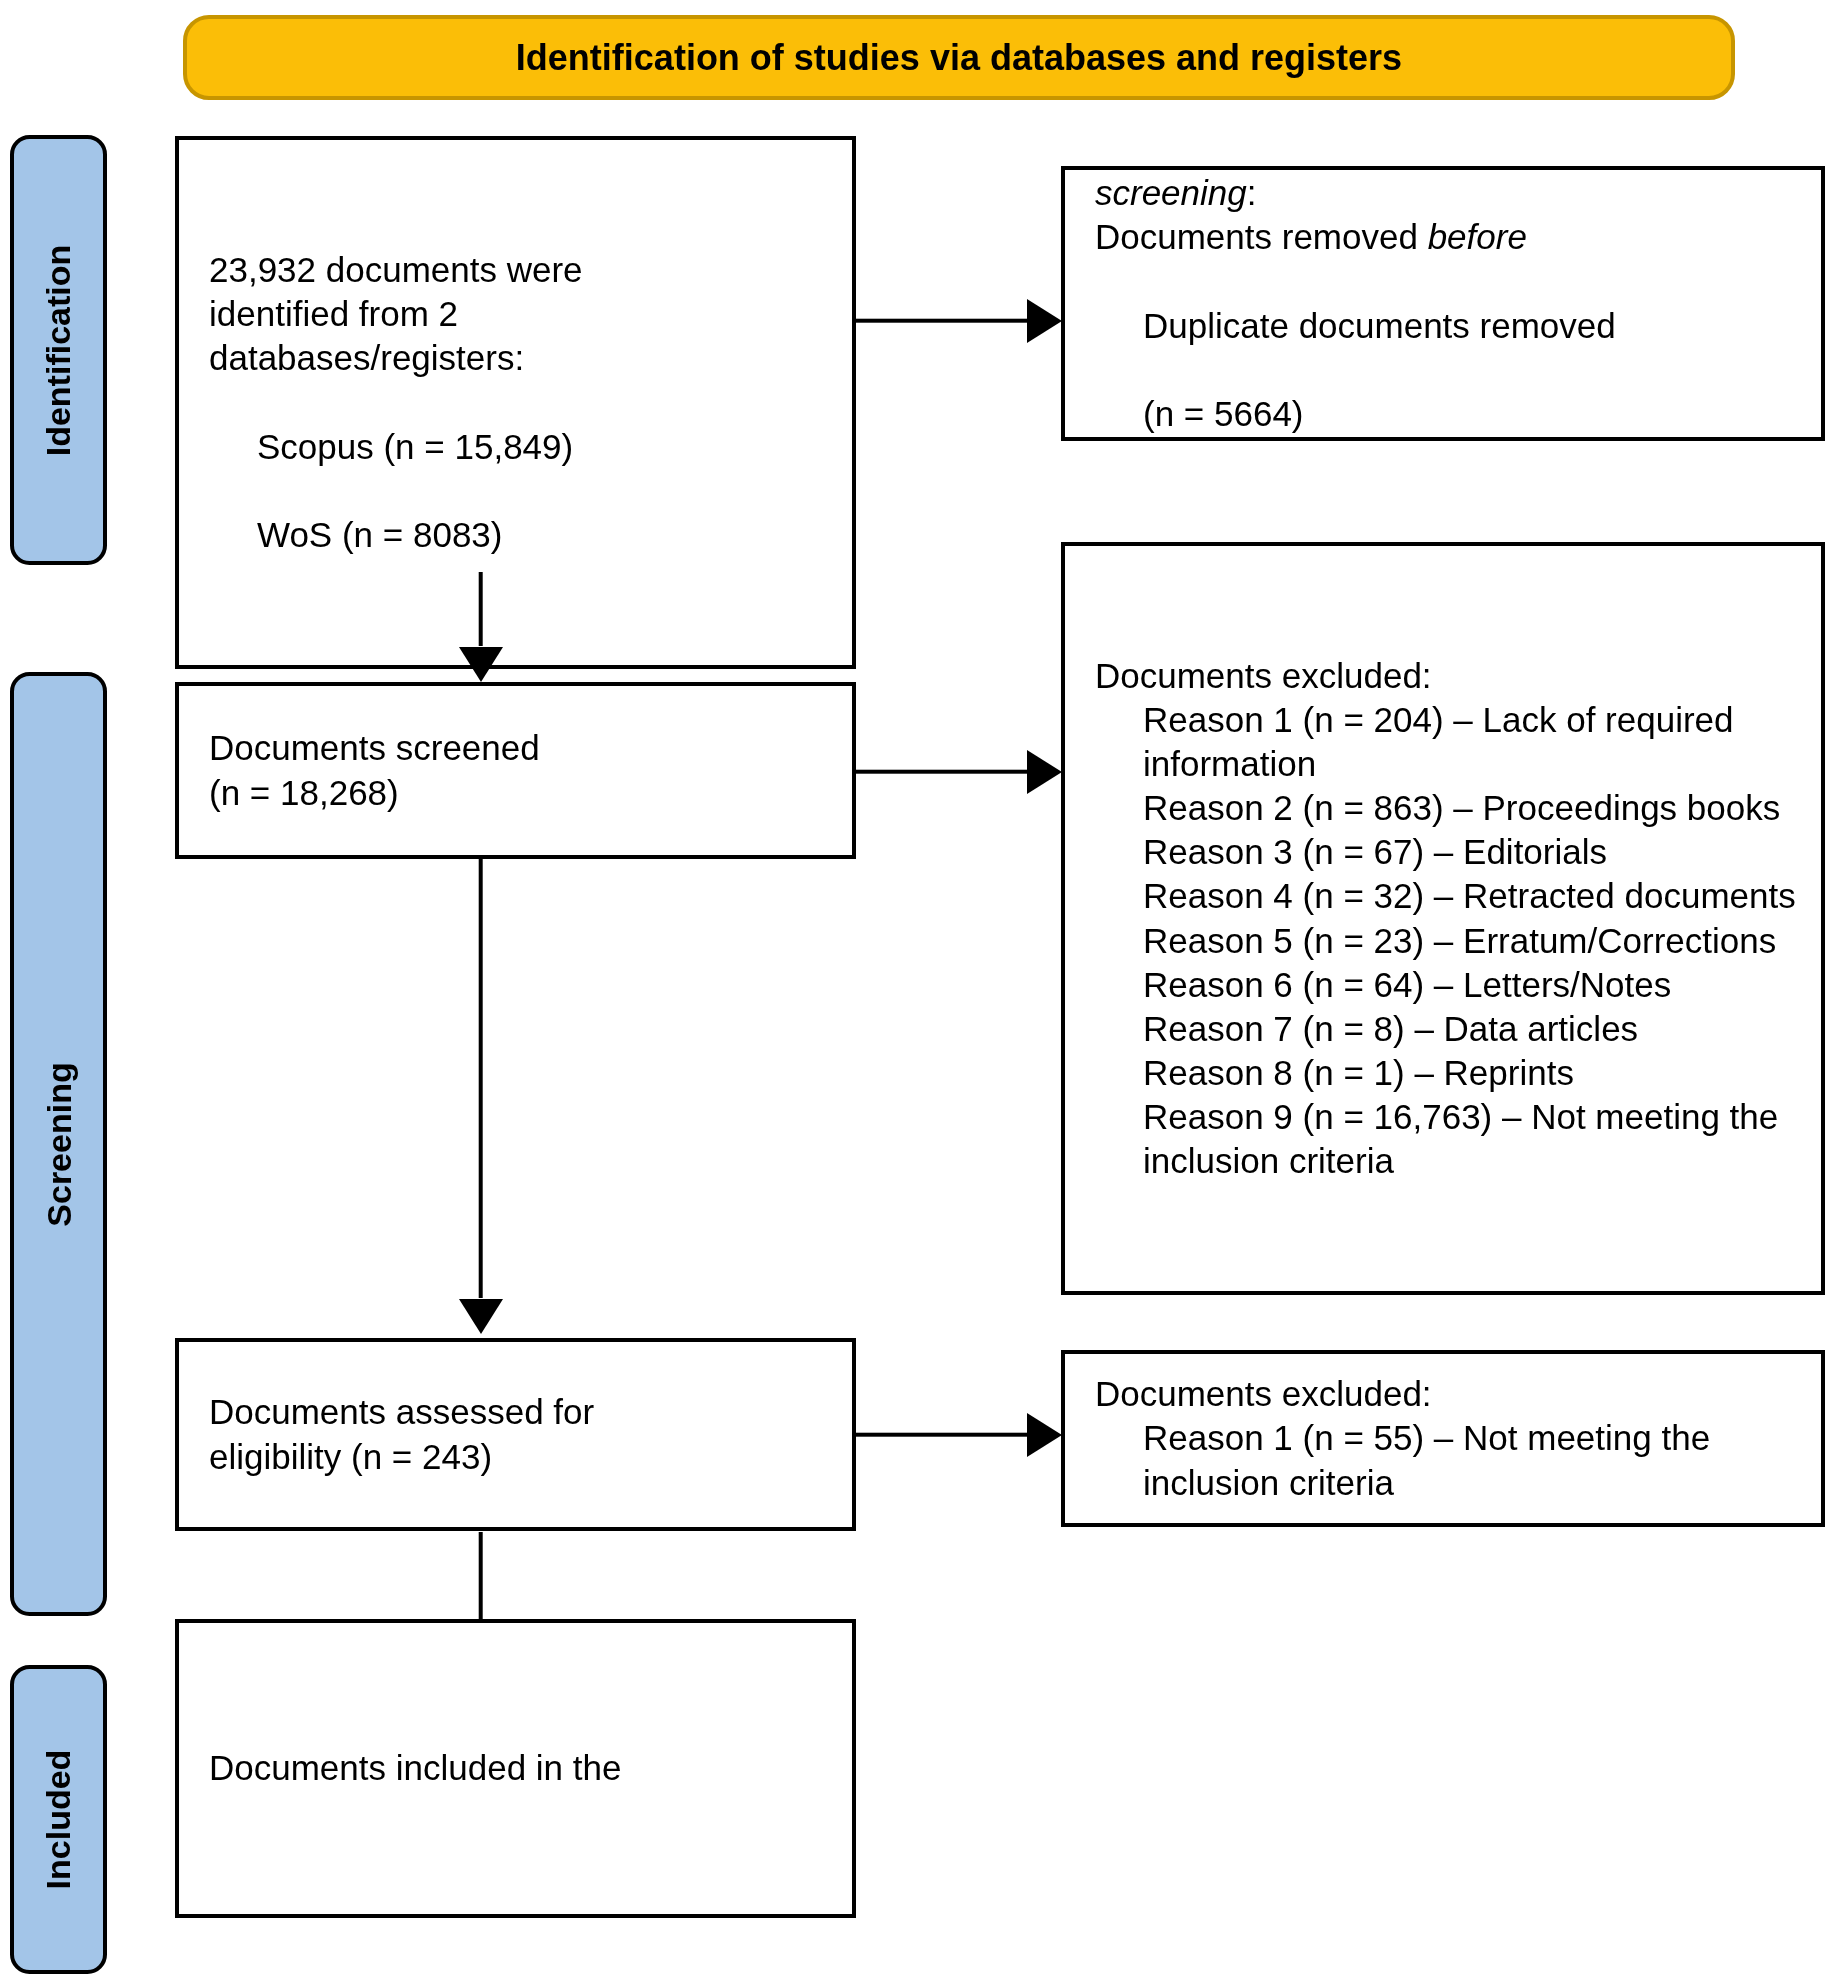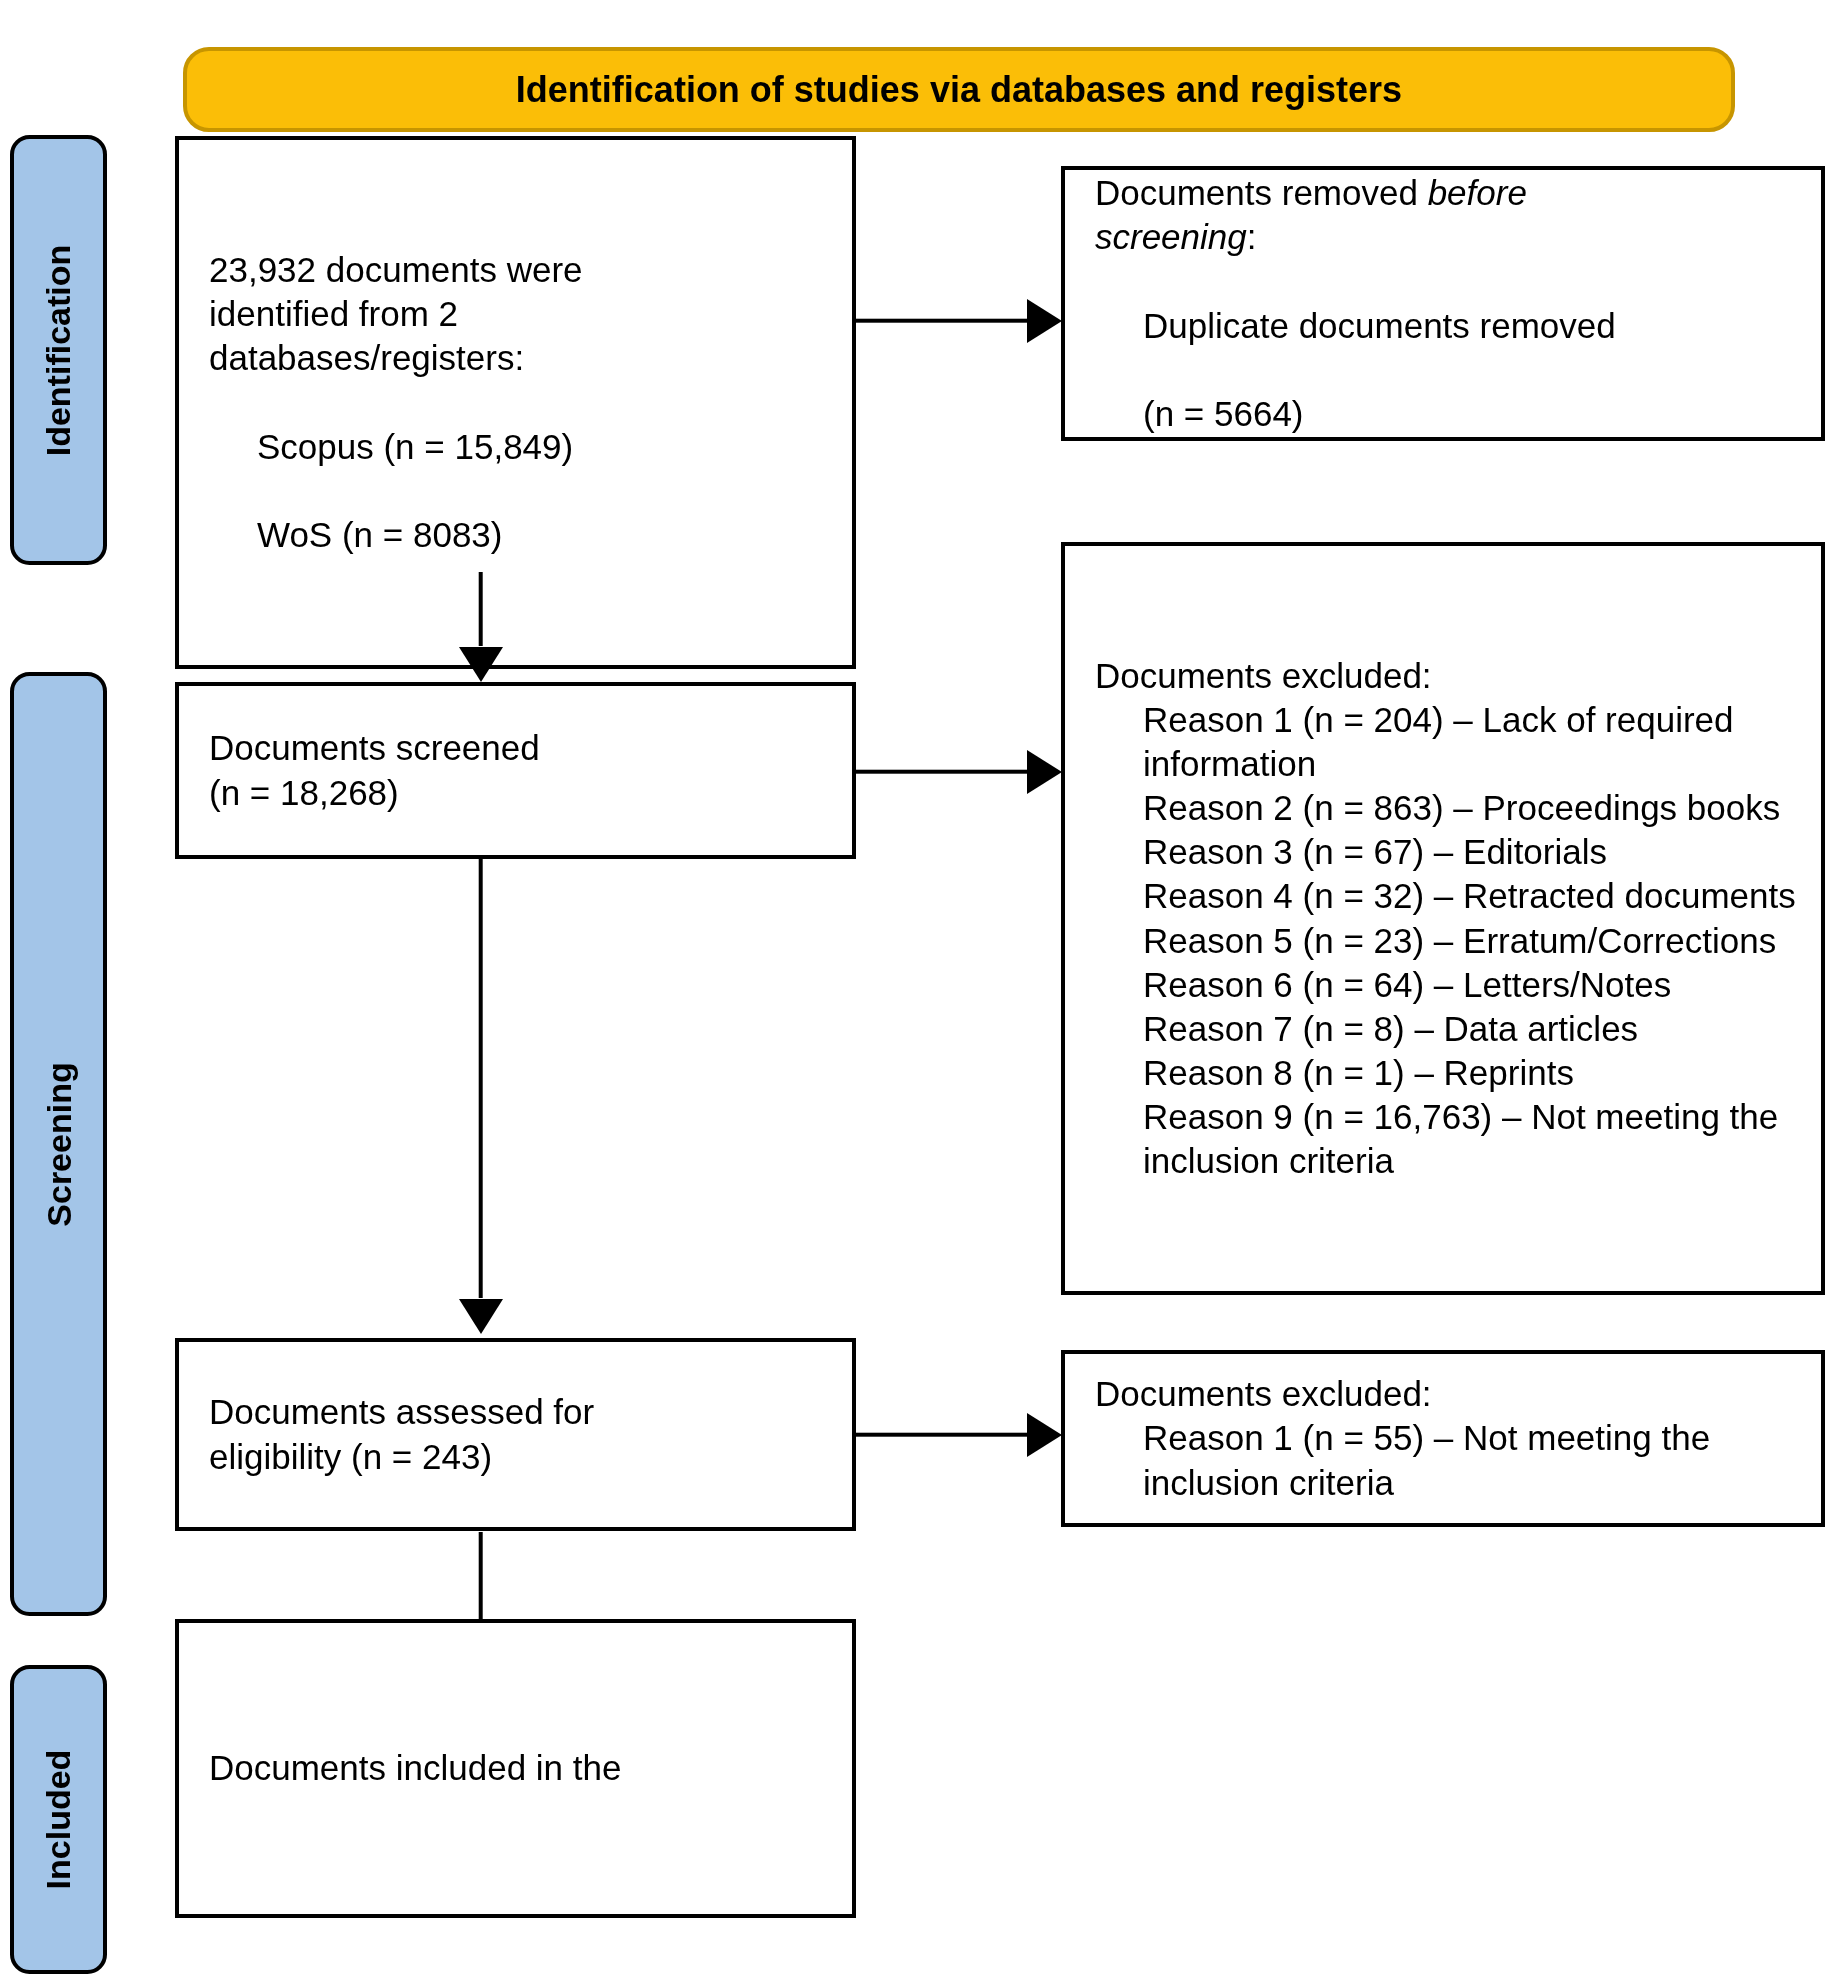--- a/index.html
+++ b/index.html
@@ -25,21 +25,20 @@
     left: 183px;
     top: 15.4px;
     width: 1552px;
     height: 85px;
     background: #FBBE07;
     border: 4px solid #C79500;
     border-radius: 26px;
     display: flex;
     align-items: center;
     justify-content: center;
-    margin-top: 32px;
   }
   .header-banner-text {
     font-size: 36px;
     font-weight: bold;
     color: #000000;
     letter-spacing: 0px;
     white-space: nowrap;
   }
 
   
@@ -160,22 +159,22 @@
     </div>
   </div>
 
   <div class="arrow-h" style="left:856px; top:299px; width:206px; height:43px;">
     <div class="shaft" style="width:172px;"></div>
     <div class="head"></div>
   </div>
 
   <div class="flow-box" style="left:1061px; top:166px; width:764px; height:275px;">
     <div class="flow-box-inner">
+      <div class="flow-line"><em>screening</em><span>:</span></div>
       <div class="flow-line"><span>Documents removed </span><em>before</em></div>
-      <div class="flow-line"><em>screening</em><span>:</span></div>
       <div class="flow-line indent">Duplicate documents removed</div>
       <div class="flow-line indent">(n = 5664)</div>
     </div>
   </div>
 
   <div class="arrow-v" style="left:459px; top:572px; width:43px; height:110px;">
     <div class="shaft" style="height:74px;"></div>
     <div class="head"></div>
   </div>
 

